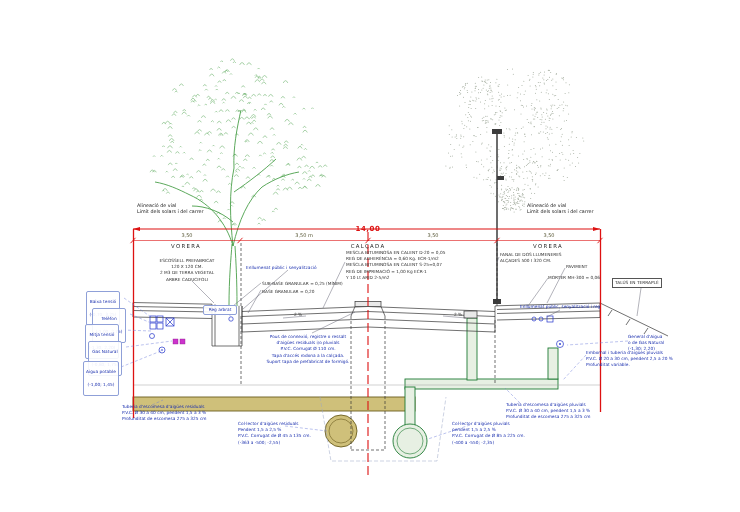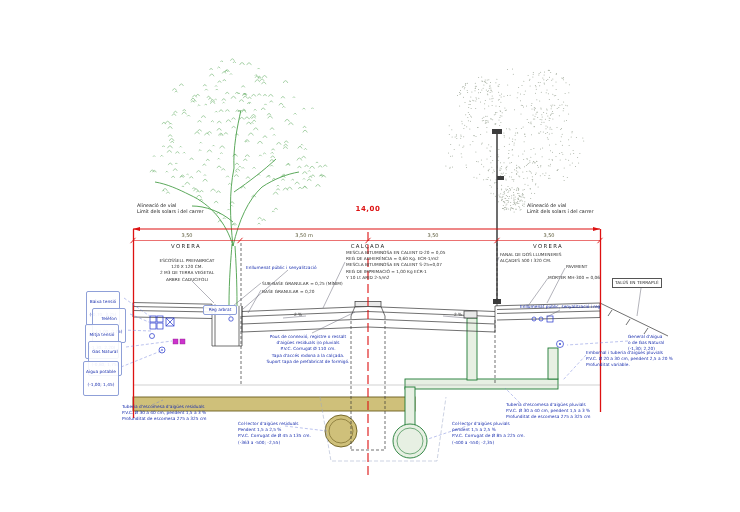--- a/index.html
+++ b/index.html
@@ -1100,21 +1100,21 @@
     <path class="leader" d="M283,318 L306,316 M443,316 L466,318"></path>
     <path class="bleader" d="M124,298 L151,317 M130,314 L151,323 M123,330 L151,331 M126,347 L172,341 M121,367 L161,351 M226,310 L231,317 M586,355 L563,380 M628,341 L567,345 M285,426 L327,431 M470,425 L428,439 M520,403 L505,388 M152,405 L163,400"></path>
   </g>
 </svg>
 
 <div class="t align" style="left:137px;top:203px">Alineació de vial
 Límit dels solars i del carrer</div>
 <div class="t align" style="left:527px;top:203px">Alineació de vial
 Límit dels solars i del carrer</div>
 
-<div class="t total red c" style="left:344px;top:204px;width:48px">14,00</div>
+<div class="t total red c" style="left:344px;top:224px;width:48px">14,00</div>
 
 <div class="t dim c" style="left:165px;top:232px;width:44px">3,50</div>
 <div class="t dim c" style="left:282px;top:232px;width:44px">3,50 m</div>
 <div class="t dim c" style="left:411px;top:232px;width:44px">3,50</div>
 <div class="t dim c" style="left:527px;top:232px;width:44px">3,50</div>
 
 <div class="t zone c" style="left:146px;top:243px;width:80px">VORERA</div>
 <div class="t zone c" style="left:328px;top:243px;width:80px">CALÇADA</div>
 <div class="t zone c" style="left:508px;top:243px;width:80px">VORERA</div>
 

